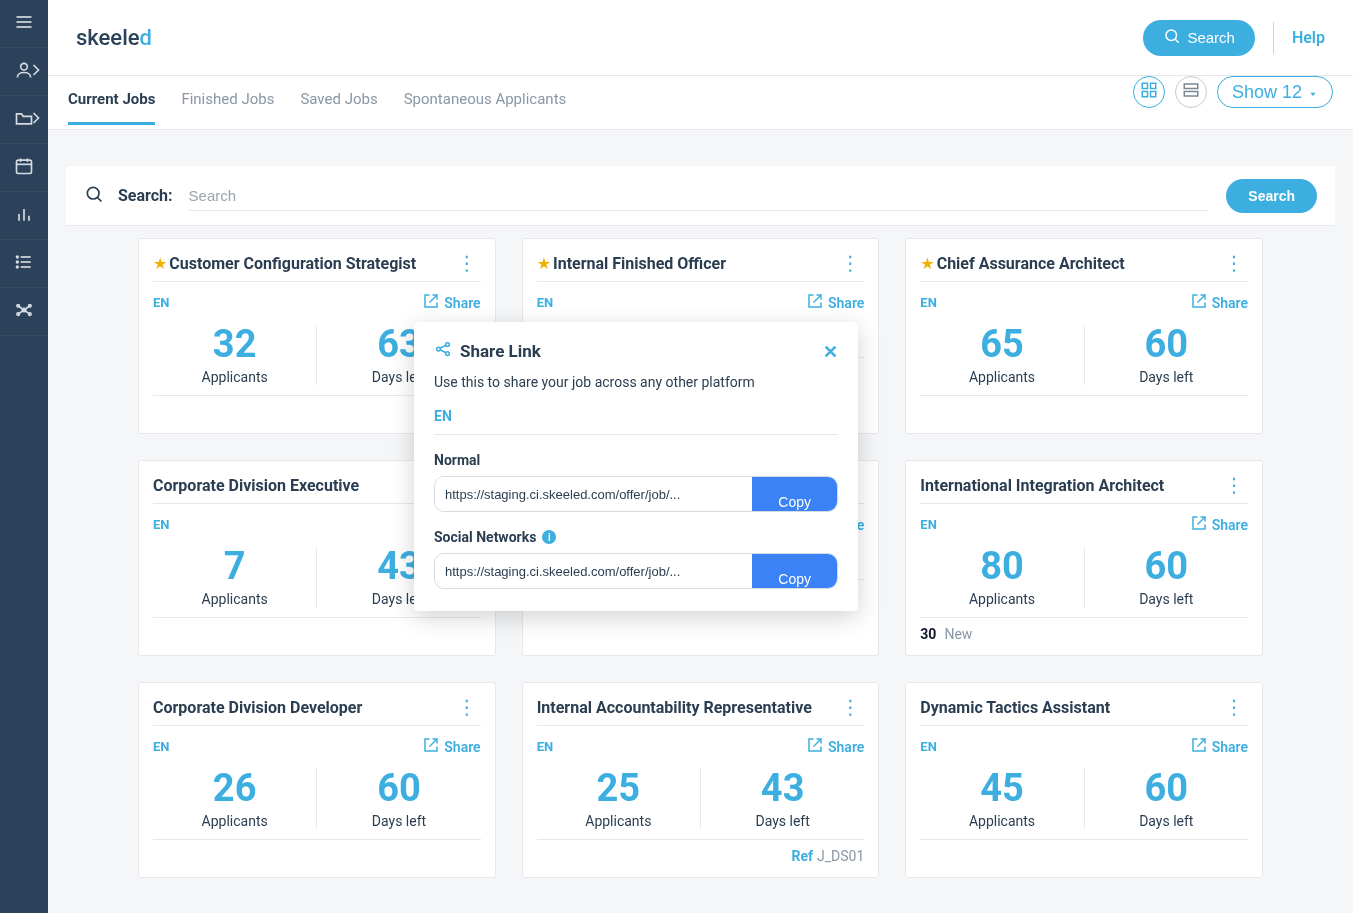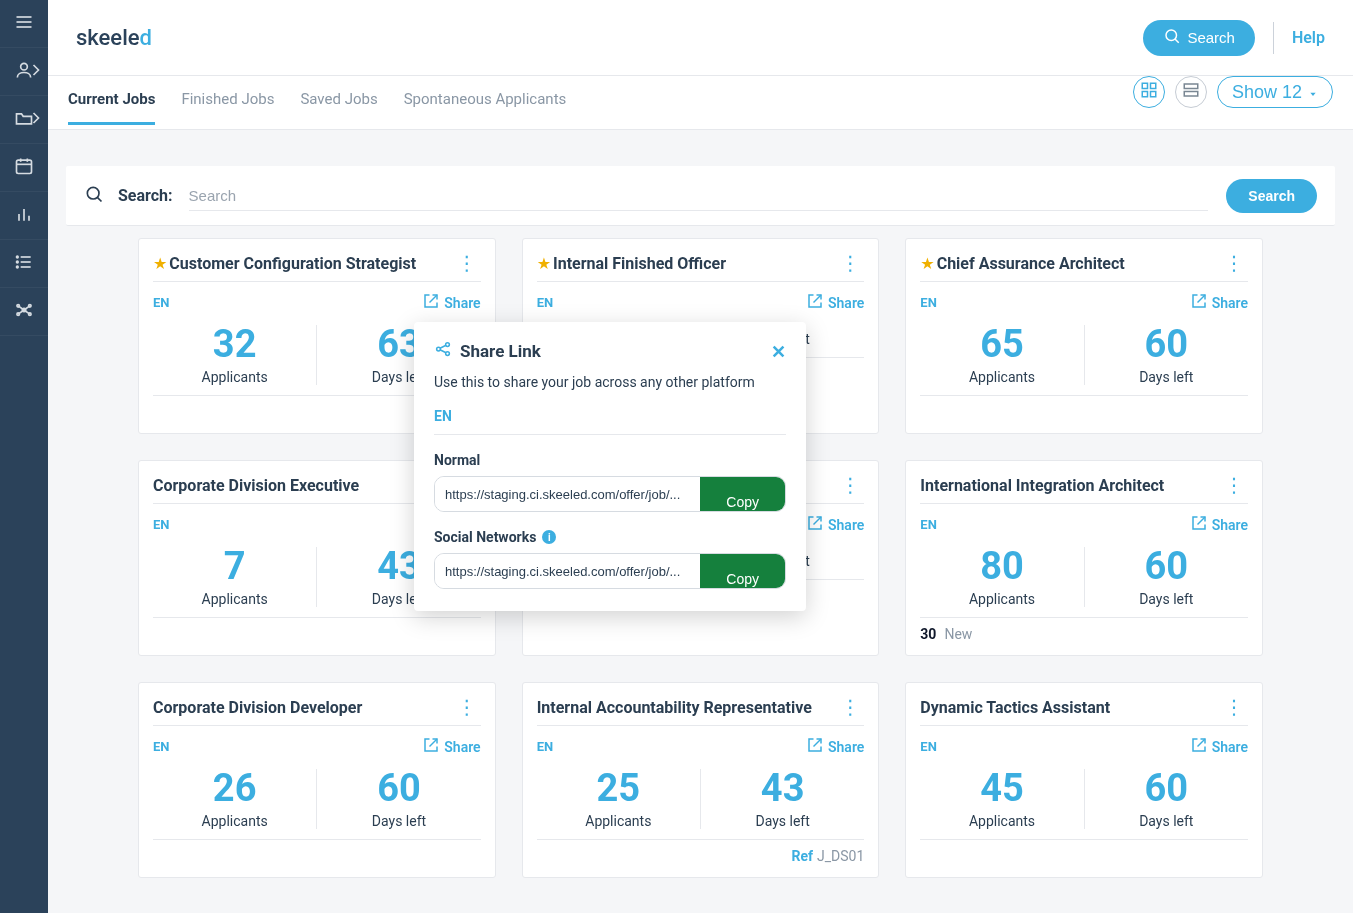--- a/index.html
+++ b/index.html
@@ -179,21 +179,21 @@
     min-height: 26px;
   }
   .ref-label { color:#3caee0; font-weight:700; margin-right:4px; }
   .ref-val { color:#8a97a5; }
   .new-label { color:#0f172a; font-weight:700; margin-right:8px; }
   .new-text { color:#8a97a5; }
   .card-foot.left { justify-content:flex-start; }
   
   .modal {
     position:absolute;
-    width:392px;
+    width:444px;
     left:414px; top:322px;
     background:#fff;
     border-radius:4px;
     box-shadow: 0 6px 24px rgba(0,0,0,0.18);
     padding: 18px 20px 22px 20px;
     z-index:50;
   }
   .modal-head { display:flex; align-items:center; border-bottom: none; }
   .modal-icon svg { width:18px; height:18px; stroke:#3caee0; stroke-width:2; fill:none; }
   .modal-title { font-weight:700; font-size:17px; color:#2b3e51; margin-left:8px; }
@@ -220,21 +220,21 @@
   }
   .copy-url {
     flex:1;
     padding:0 10px;
     font-size:13px;
     color:#2b3e51;
     border:none;
     outline:none;
   }
   .copy-btn {
-    background:#15803d;
+    background:#3b82f6;
     color:#fff;
     border:none;
     padding:17px 26px;
     font-size:14px;
     cursor:pointer;
     margin-left:8px;
   }
   
   .ico { width:18px; height:18px; fill:none; stroke:currentColor; stroke-width:2; }
 </style>

